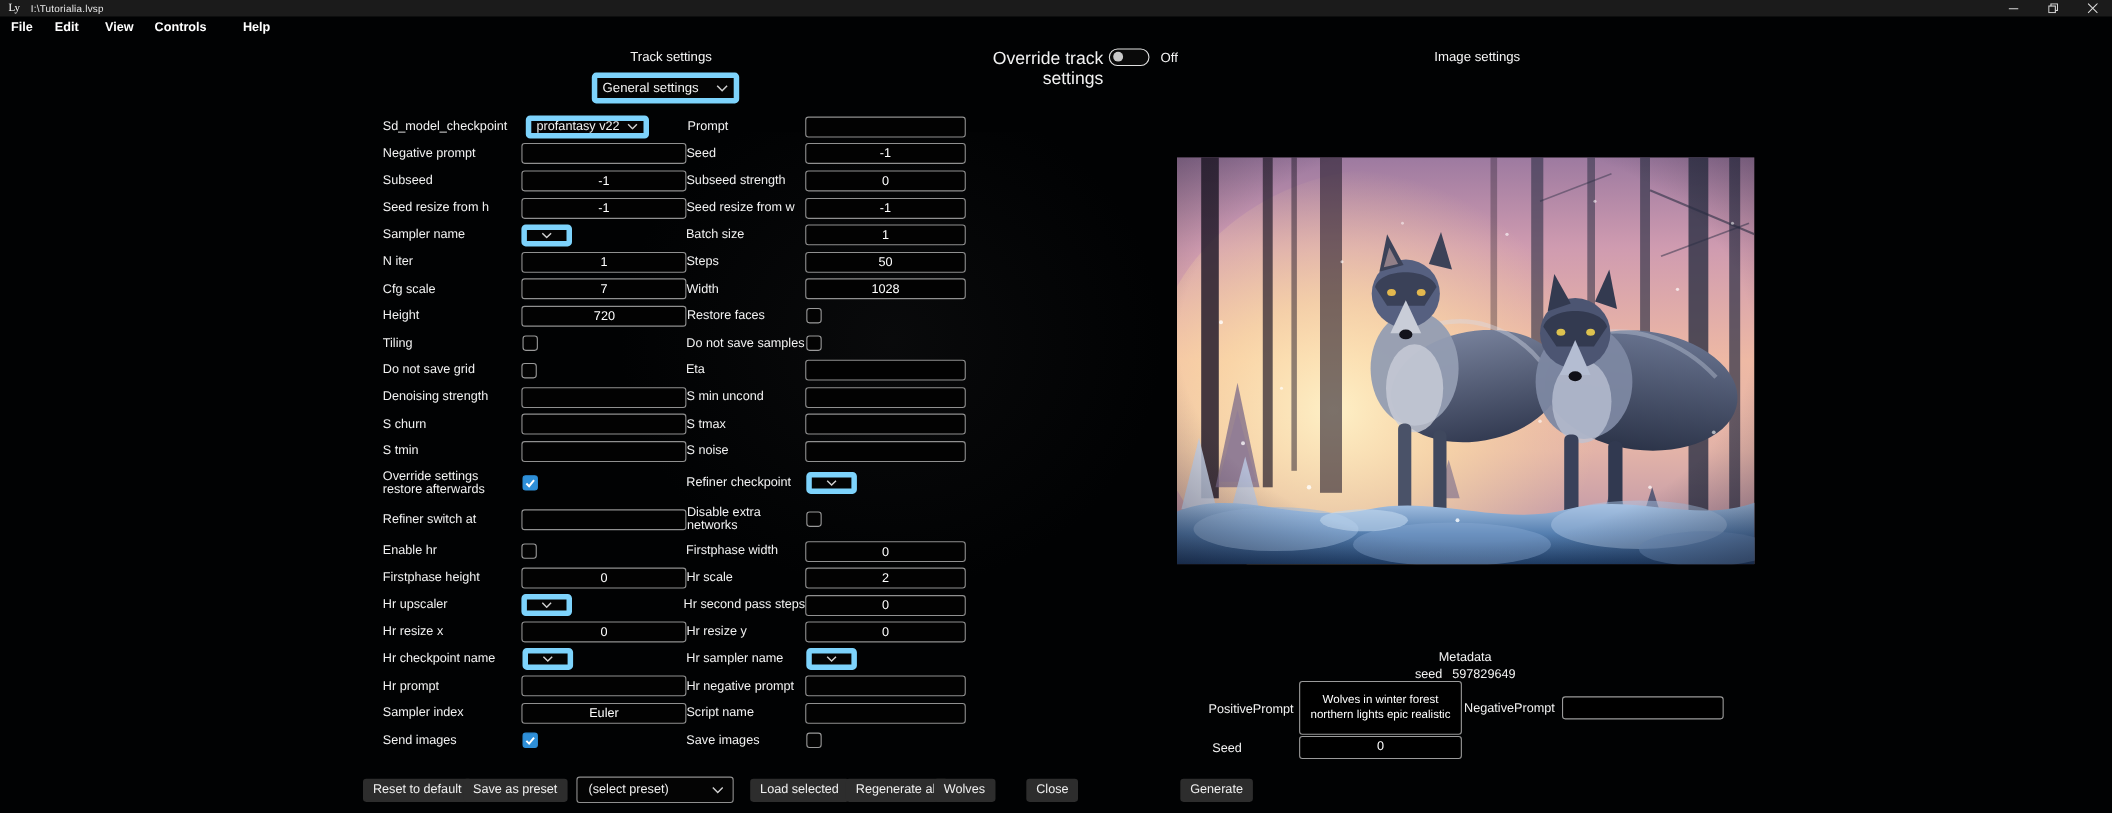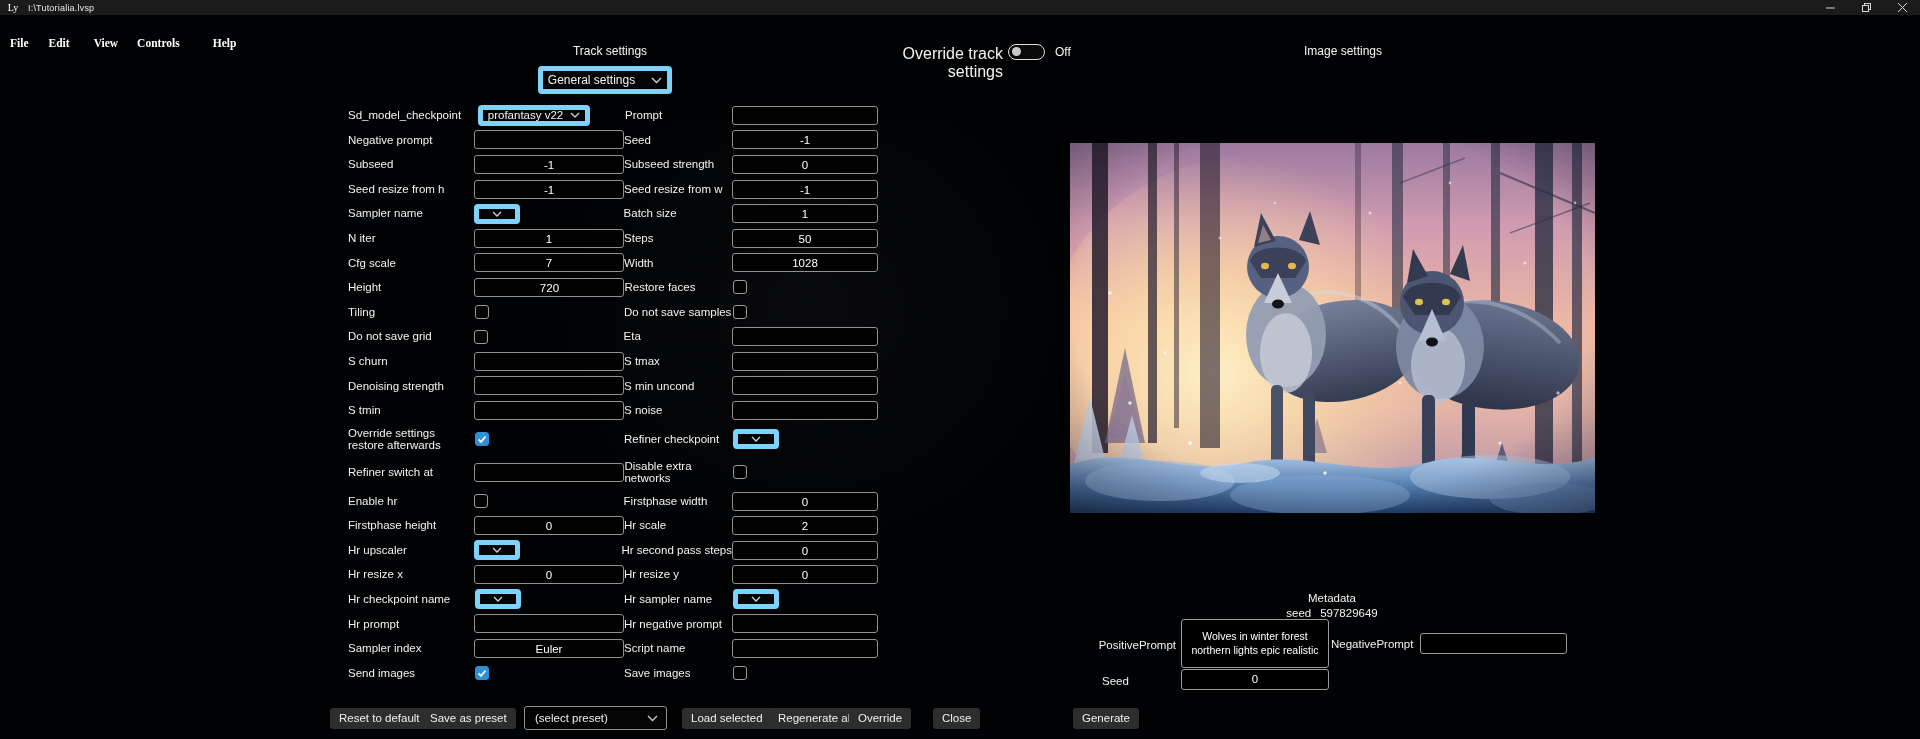--- a/index.html
+++ b/index.html
@@ -7,21 +7,21 @@
        font-family:"Liberation Sans","DejaVu Sans",sans-serif;color:#f2f2f2;}
   
   .titlebar{position:absolute;left:0;top:0;width:1920px;height:15px;background:#1b1b1b;
             display:flex;align-items:center;}
   .app-icon{margin-left:6px;width:14px;height:12px;display:flex;align-items:center;justify-content:center;
             color:#fff;font-family:"Liberation Serif",serif;font-size:10px;line-height:10px;}
   .win-title{margin-left:8px;font-size:9px;color:#e8e8e8;letter-spacing:.2px;}
   .win-controls{position:absolute;right:0;top:0;height:15px;display:flex;align-items:center;}
   .win-btn{width:36px;height:15px;display:flex;align-items:center;justify-content:center;color:#d8d8d8;}
   
-  .menubar{position:absolute;left:0;top:30px;width:1920px;height:26px;display:flex;align-items:center;font-family:Liberation Serif, serif;}
+  .menubar{position:absolute;left:0;top:12px;width:1920px;height:26px;display:flex;align-items:center;}
   .menu-item{font-size:11.5px;font-weight:600;color:#fff;cursor:default;}
   
   .haze{position:absolute;pointer-events:none;}
   
   .sec-title{position:absolute;font-size:12px;color:#f5f5f5;text-align:center;}
   .dd{background:#040404;border:5px solid #7dd3fc;border-radius:4px;display:flex;align-items:center;justify-content:center;box-sizing:border-box;color:#f2f2f2;}
   .gen-dd{position:absolute;left:538px;top:66px;width:134px;height:28px;font-size:12px;gap:16px;}
   .ovr-label{position:absolute;left:856px;top:45px;width:147px;text-align:right;font-size:16px;}
   .toggle{position:absolute;left:1008px;top:44px;width:35px;height:14px;border:1.5px solid #e0e0e0;border-radius:9px;background:#0a0a0a;}
   .knob{position:absolute;left:3px;top:2.2px;width:9px;height:9px;border-radius:50%;background:#c9c9c9;}
@@ -219,35 +219,35 @@
         <div class="lbl lbl-l">Do not save grid</div>
         <div class="ctl-l">
           <div class="cb"></div>
         </div>
         <div class="lbl lbl-r">Eta</div>
         <div class="ctl-r">
           <div class="tb"></div>
         </div>
       </div>
       <div class="row">
+        <div class="lbl lbl-l">Denoising strength</div>
+        <div class="ctl-l">
+          <div class="tb"></div>
+        </div>
+        <div class="lbl lbl-r">S min uncond</div>
+        <div class="ctl-r">
+          <div class="tb"></div>
+        </div>
+      </div>
+      <div class="row">
         <div class="lbl lbl-l">S churn</div>
         <div class="ctl-l">
           <div class="tb"></div>
         </div>
         <div class="lbl lbl-r">S tmax</div>
-        <div class="ctl-r">
-          <div class="tb"></div>
-        </div>
-      </div>
-      <div class="row">
-        <div class="lbl lbl-l">Denoising strength</div>
-        <div class="ctl-l">
-          <div class="tb"></div>
-        </div>
-        <div class="lbl lbl-r">S min uncond</div>
         <div class="ctl-r">
           <div class="tb"></div>
         </div>
       </div>
       <div class="row">
         <div class="lbl lbl-l">S tmin</div>
         <div class="ctl-l">
           <div class="tb"></div>
         </div>
         <div class="lbl lbl-r">S noise</div>
@@ -523,17 +523,17 @@
   <div class="btn" style="left:330px;">Reset to default</div>
   <div class="btn" style="left:421px;">Save as preset</div>
   <div class="preset-dd">
     <span class="txt">(select preset)</span>
     <svg class="chev" width="11" height="7" viewBox="0 0 11 7">
         <polyline points="1,1 5.5,5.5 10,1" stroke="#d0d0d0" stroke-width="1.3" fill="none"></polyline>
       </svg>
   </div>
   <div class="btn" style="left:682px;">Load selected</div>
   <div class="btn" style="left:769px;">Regenerate all</div>
-  <div class="btn" style="left:849px;">Override</div>
+  <div class="btn" style="left:849px;">Wolves</div>
   <div class="btn" style="left:933px;">Close</div>
   <div class="btn" style="left:1073px;">Generate</div>
 
 </div>
 
 </body></html>

